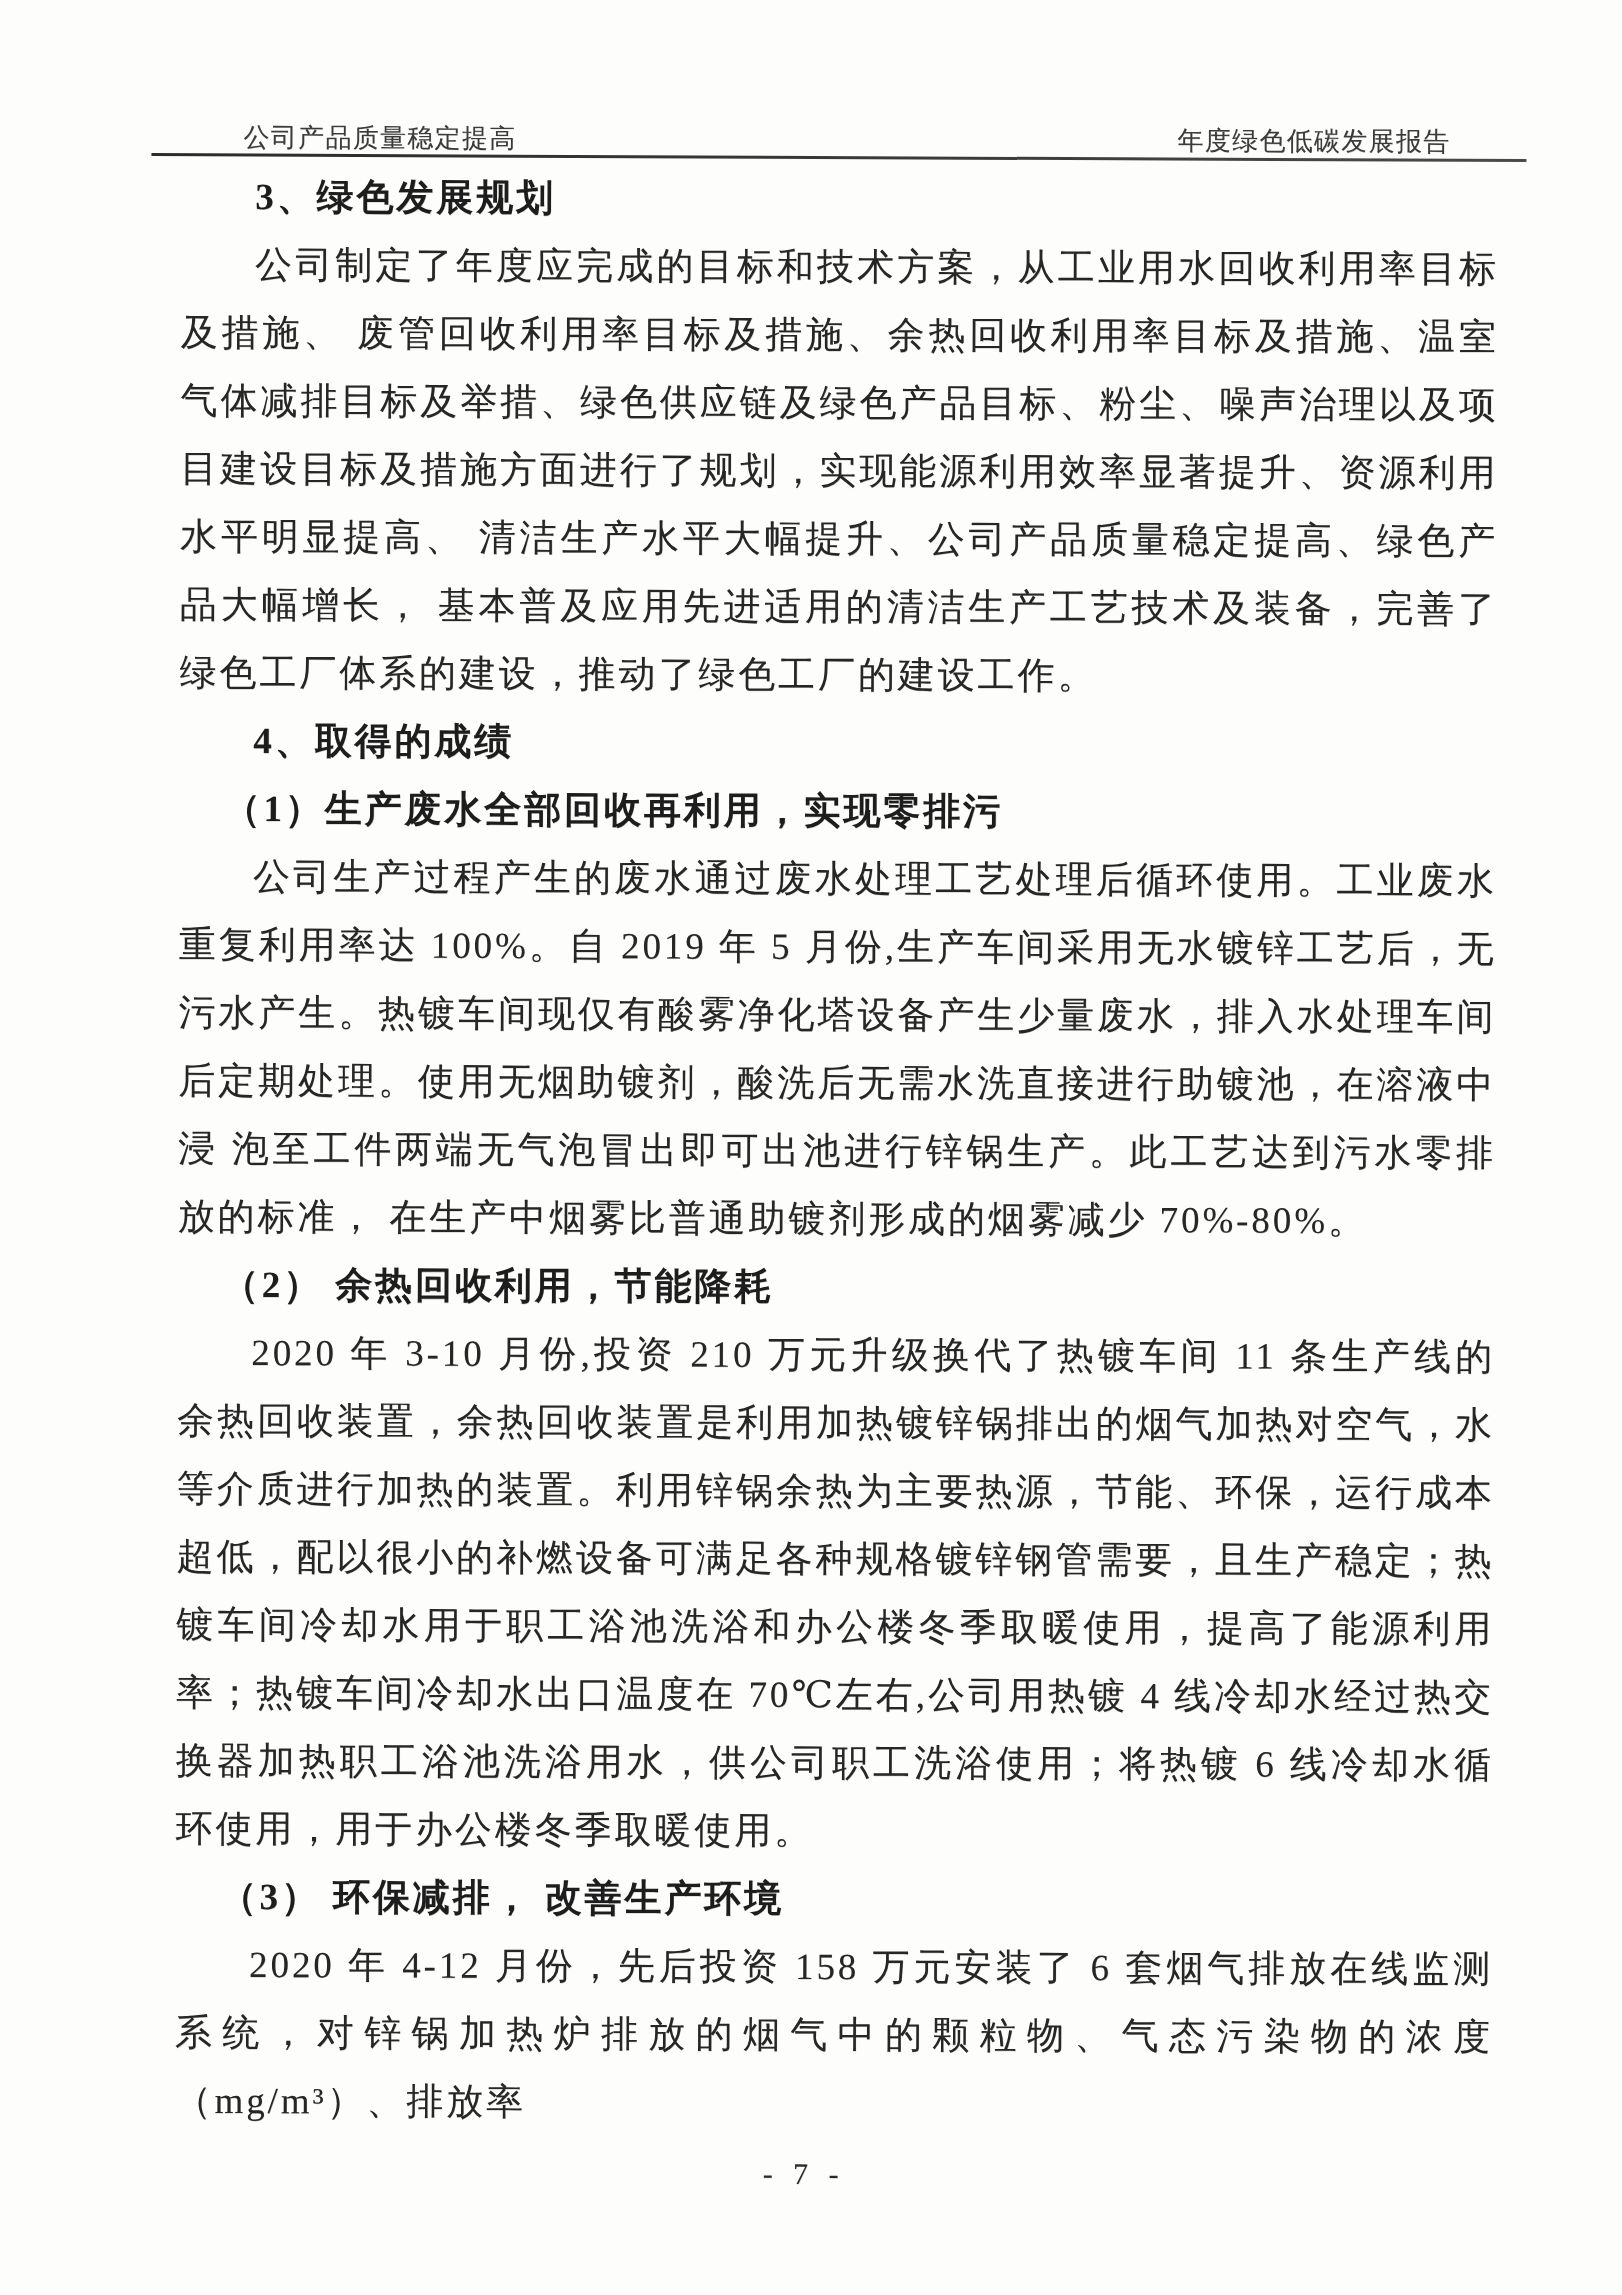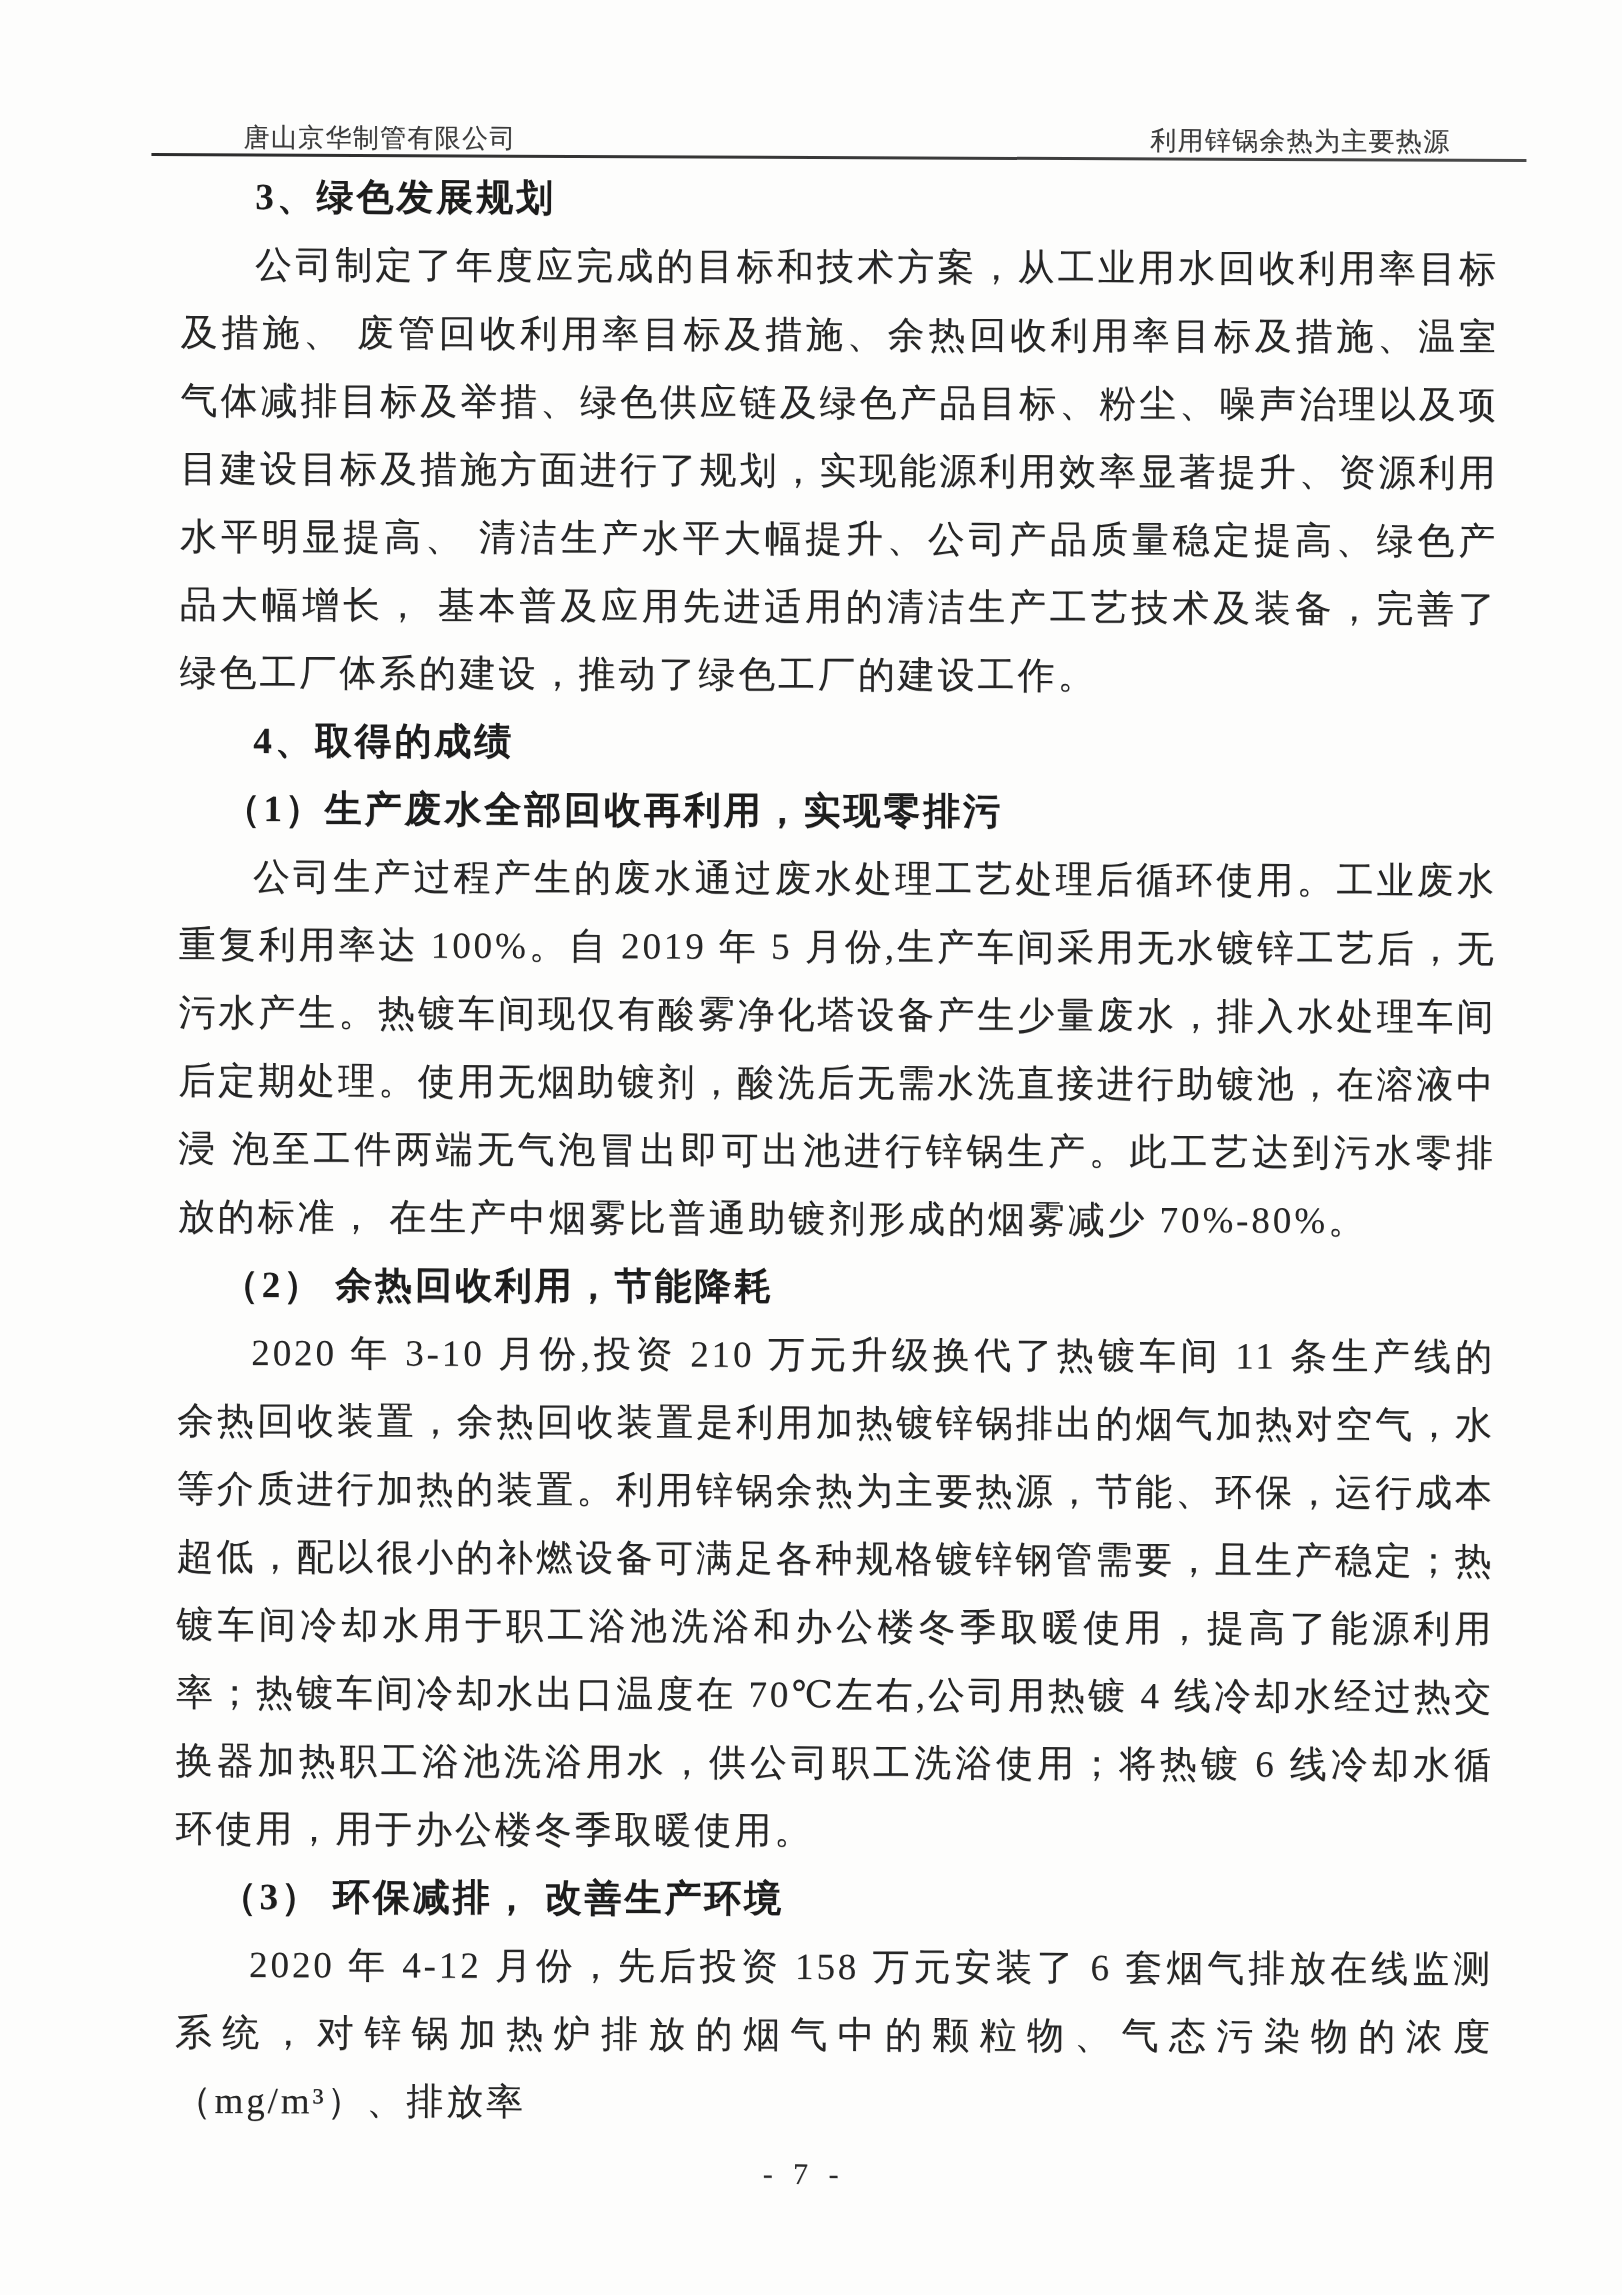--- a/index.html
+++ b/index.html
@@ -48,22 +48,22 @@
     font-size: 30px; color: #2a2a2a; letter-spacing: 6.5px;
     text-shadow: 0.3px 0.4px 0 rgba(40,40,40,0.3);
   }
 </style>
 </head>
 <body>
 
 <div class="scan-wrap">
 
   <div class="page-header">
-    <span>唐山京华制管有限公司</span>
-    <span>利用锌锅余热为主要热源</span>
+    <span>公司产品质量稳定提高</span>
+    <span>年度绿色低碳发展报告</span>
   </div>
 
   <div class="header-rule"></div>
 
   <div class="doc">
     <div class="blk h-num">3、绿色发展规划</div>
     <div class="blk para">公司制定了年度应完成的目标和技术方案，从工业用水回收利用率目标及措施、 废管回收利用率目标及措施、余热回收利用率目标及措施、温室气体减排目标及举措、绿色供应链及绿色产品目标、粉尘、噪声治理以及项目建设目标及措施方面进行了规划，实现能源利用效率显著提升、资源利用水平明显提高、 清洁生产水平大幅提升、公司产品质量稳定提高、绿色产品大幅增长， 基本普及应用先进适用的清洁生产工艺技术及装备，完善了绿色工厂体系的建设，推动了绿色工厂的建设工作。</div>
     <div class="blk h-num">4、取得的成绩</div>
     <div class="blk h-sub">（1）生产废水全部回收再利用，实现零排污</div>
     <div class="blk para">公司生产过程产生的废水通过废水处理工艺处理后循环使用。工业废水重复利用率达 100%。自 2019 年 5 月份,生产车间采用无水镀锌工艺后，无污水产生。热镀车间现仅有酸雾净化塔设备产生少量废水，排入水处理车间后定期处理。使用无烟助镀剂，酸洗后无需水洗直接进行助镀池，在溶液中浸 泡至工件两端无气泡冒出即可出池进行锌锅生产。此工艺达到污水零排放的标准， 在生产中烟雾比普通助镀剂形成的烟雾减少 70%-80%。</div>

